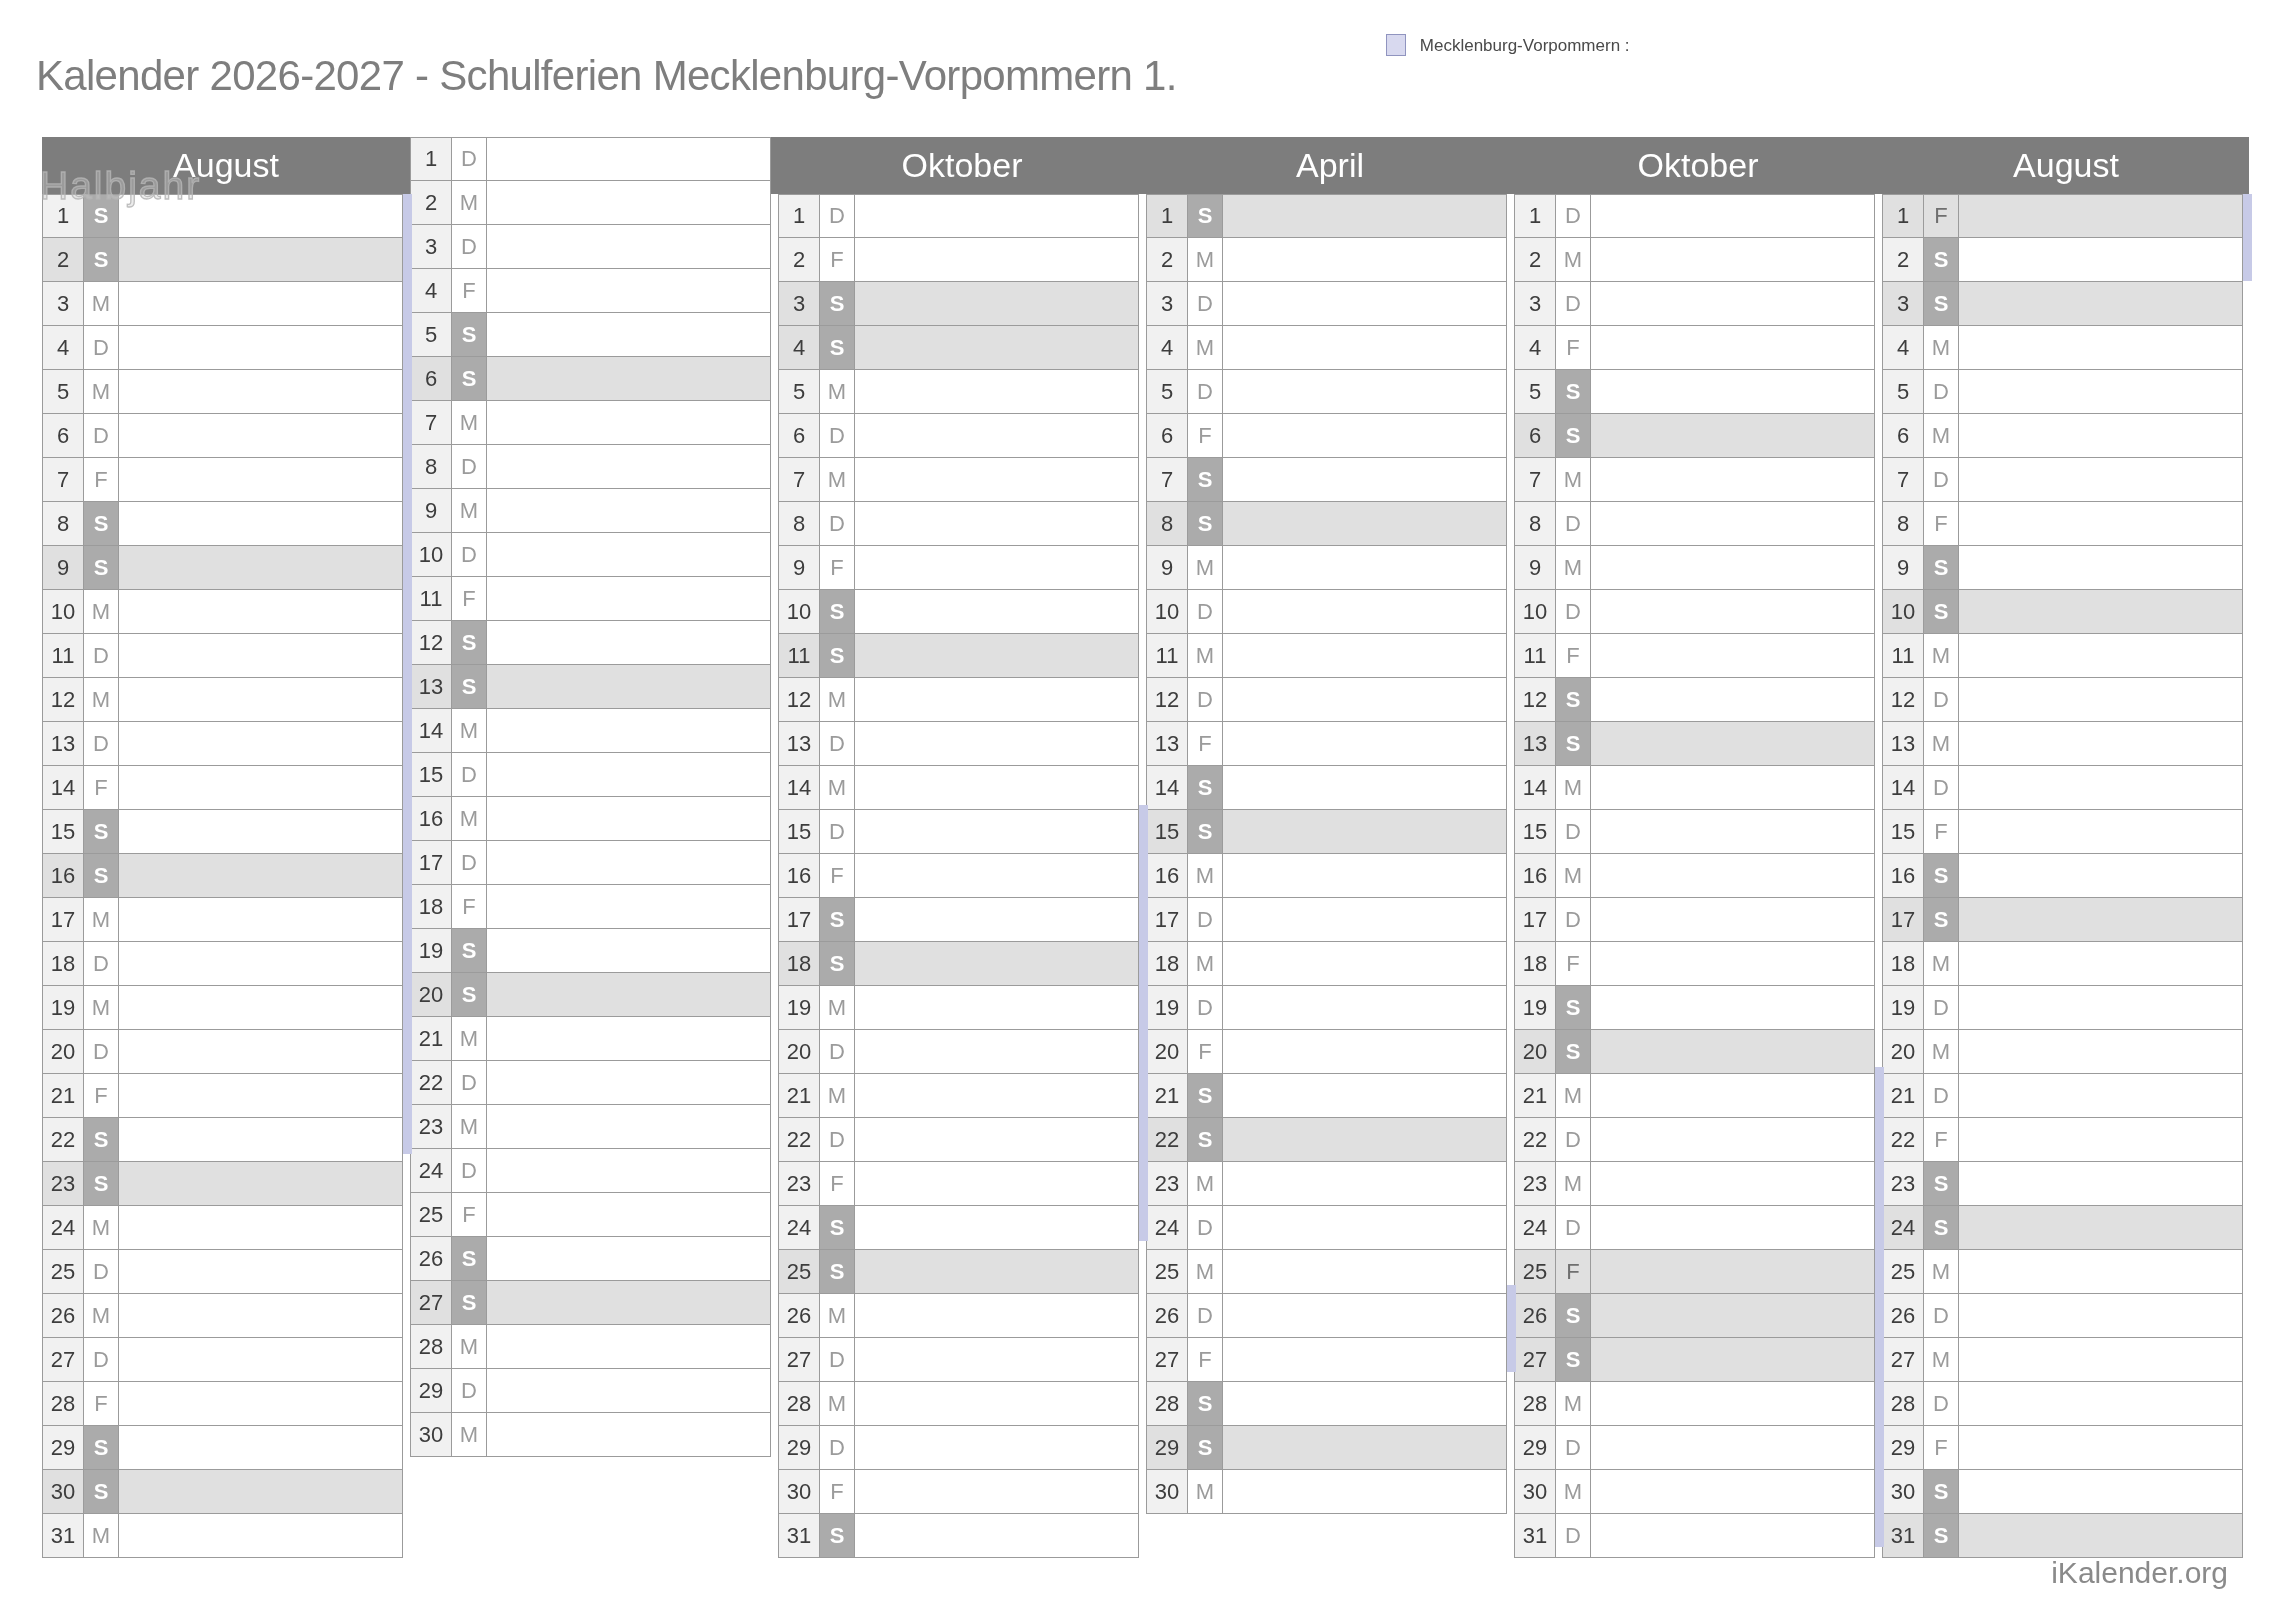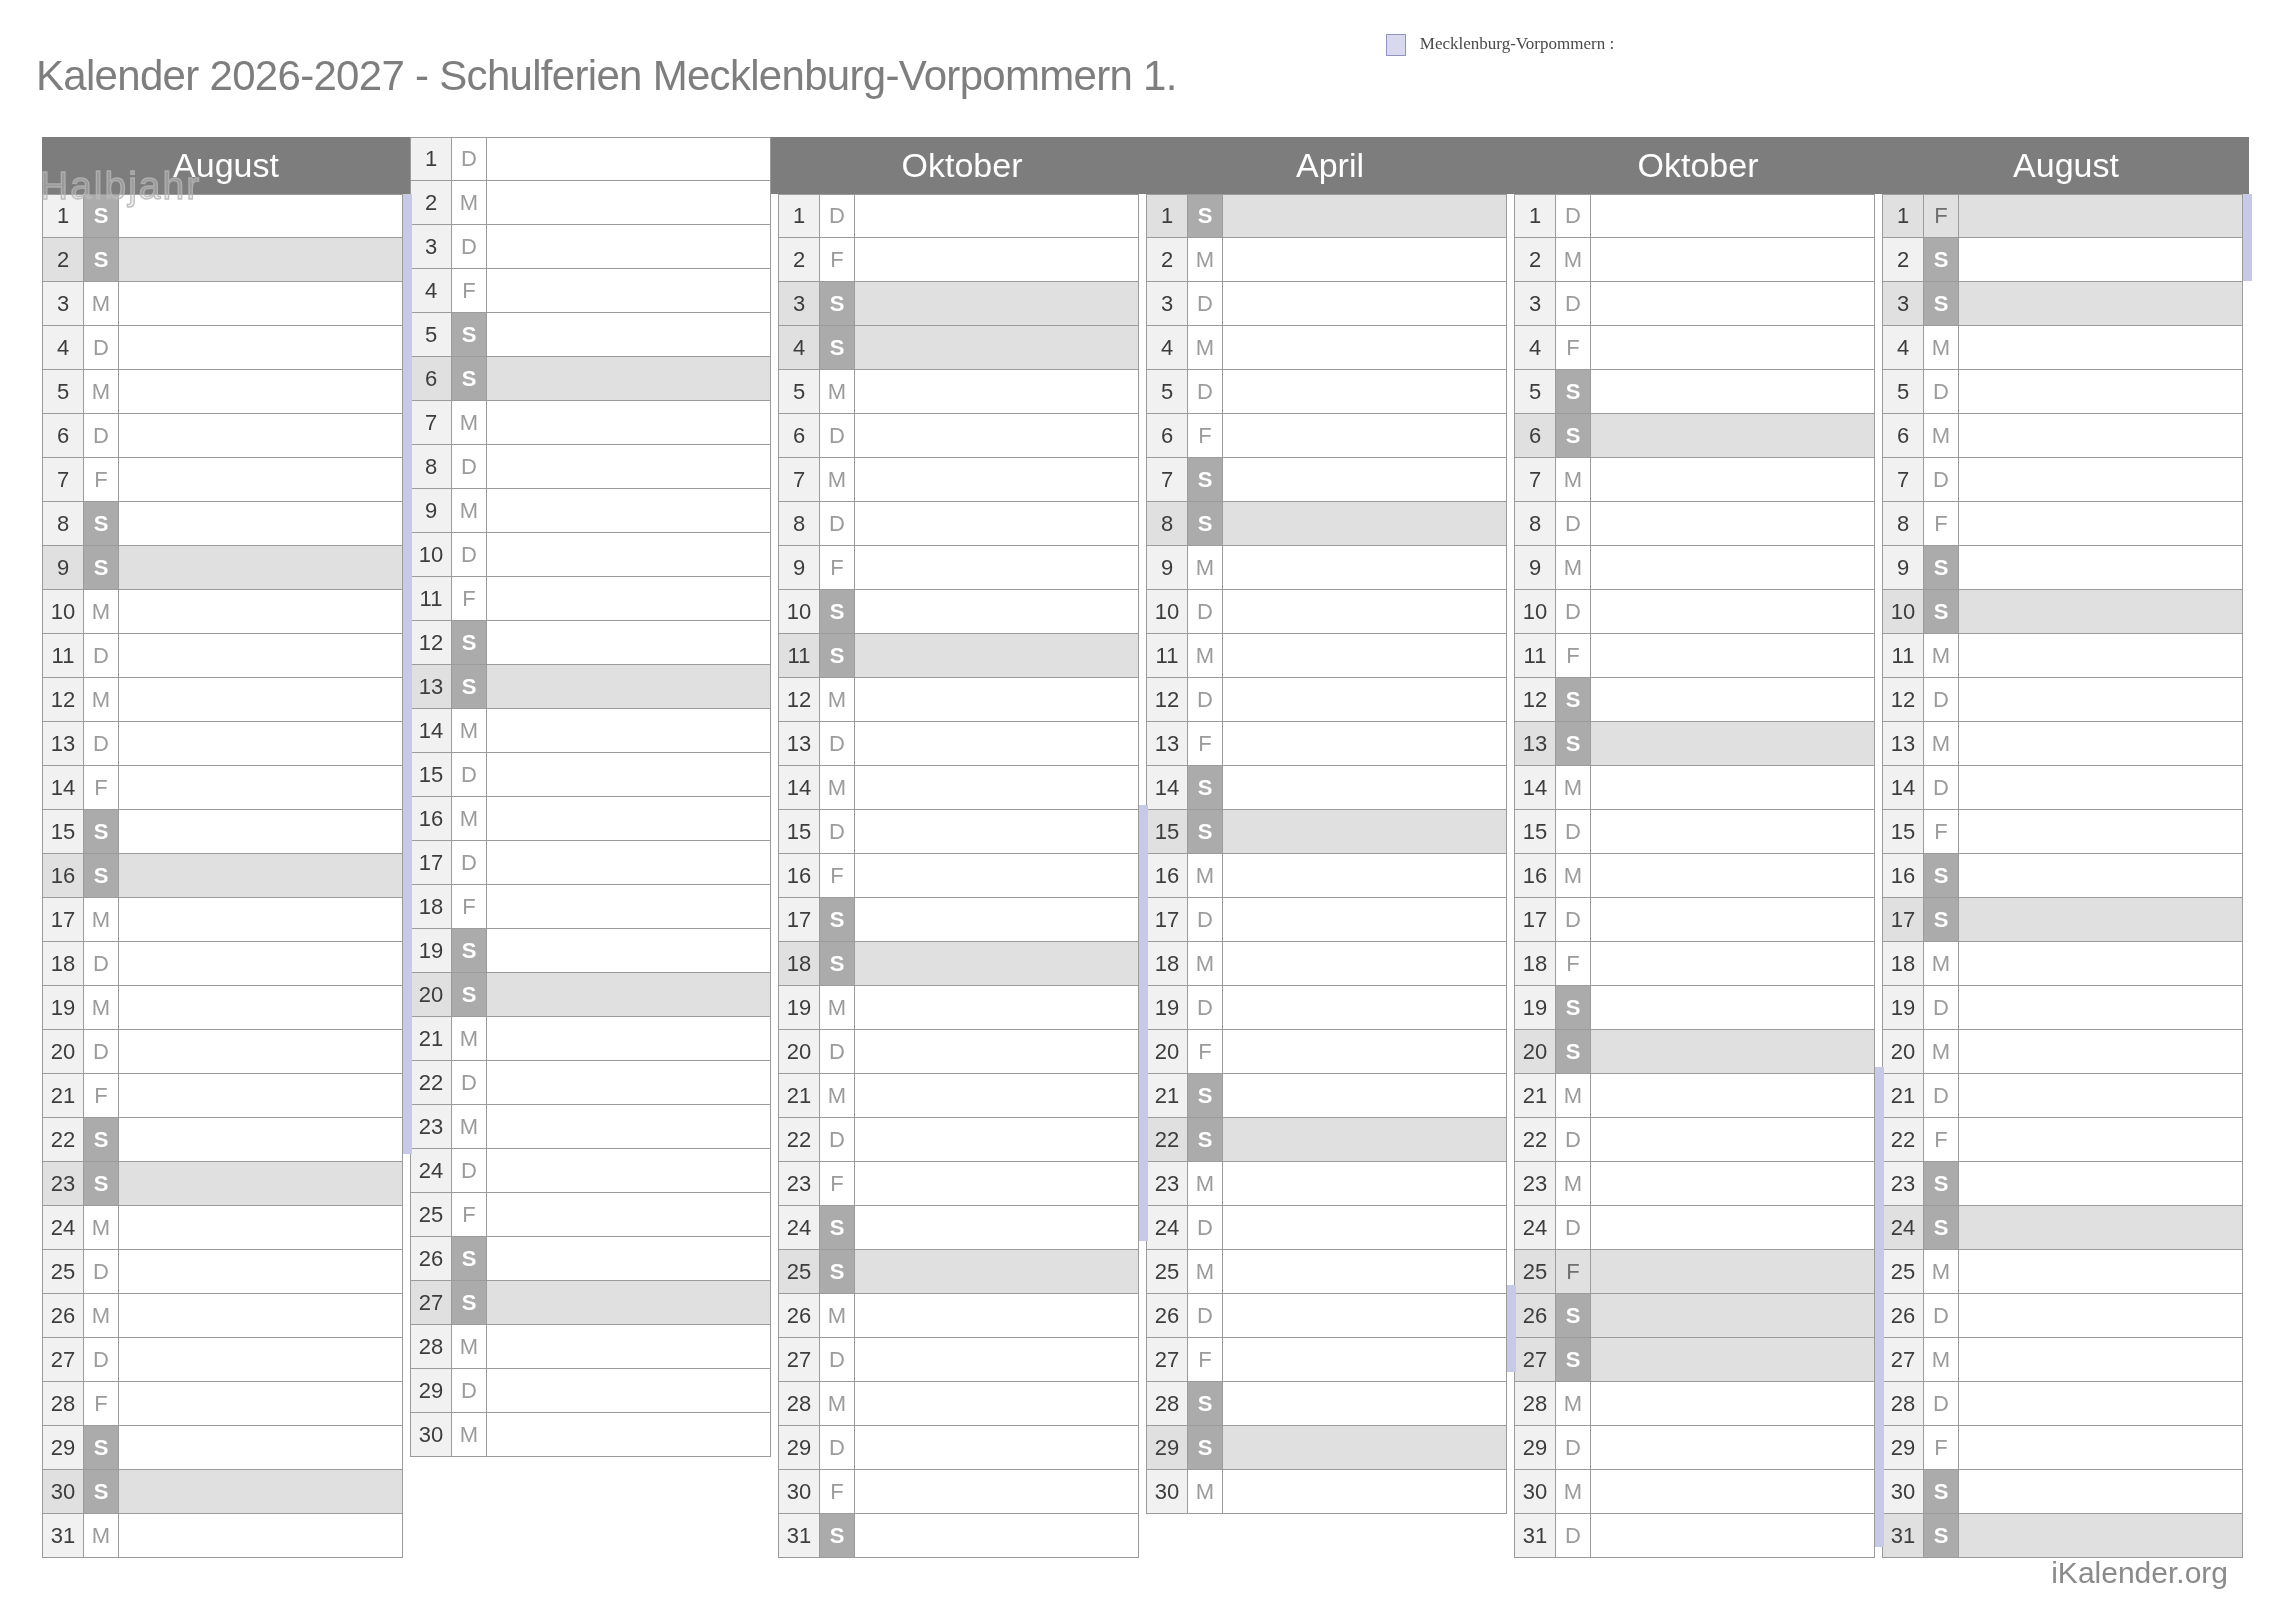--- a/index.html
+++ b/index.html
@@ -11,21 +11,21 @@
   .page{position:absolute;inset:0;background:#fff;}
 
   .title{
     position:absolute;left:36px;top:52px;
     font-size:42px;letter-spacing:-0.7px;color:var(--title-text);
     white-space:nowrap;
   }
 
   .legend{
     position:absolute;left:1386px;top:34px;
-    display:flex;align-items:flex-start;gap:14.3px;font-family:Liberation Serif, serif;
+    display:flex;align-items:flex-end;gap:14.3px;
   }
   .legend-box{
     width:19.5px;height:22px;background:var(--legend-swatch-fill);
     border:1.3px solid var(--legend-swatch-border);box-sizing:border-box;
   }
   .legend-label{font-size:17px;color:#4a4a4a;white-space:nowrap;}
 
   .watermark{
     position:absolute;left:40px;top:164px;z-index:6;
     font-size:39px;letter-spacing:2px;

